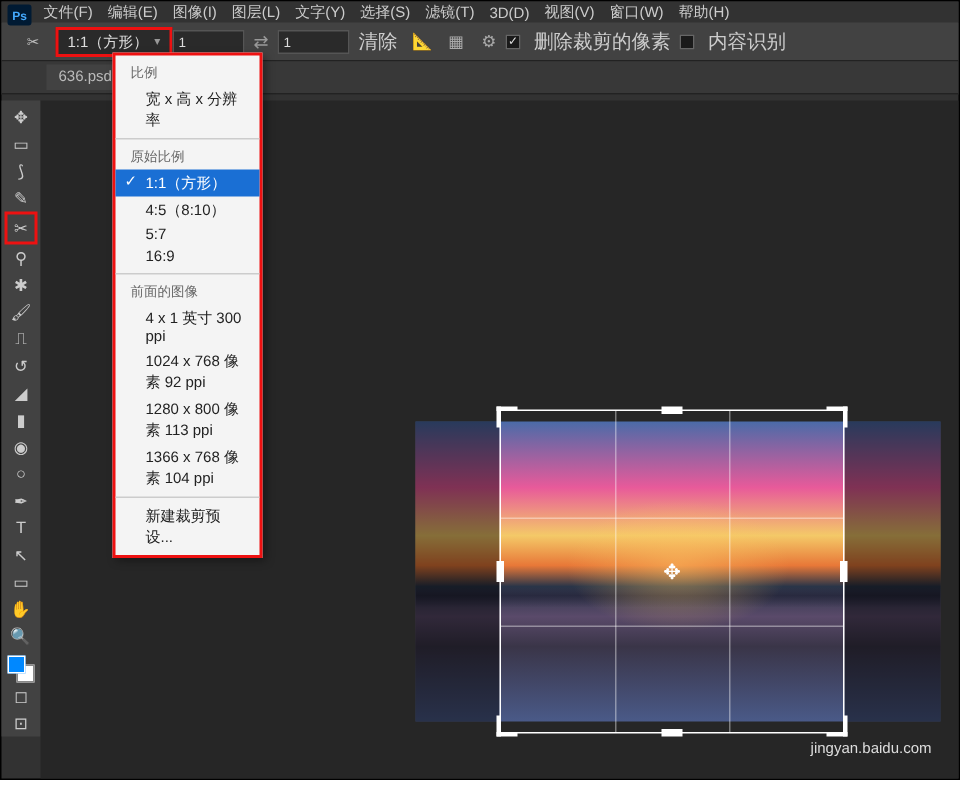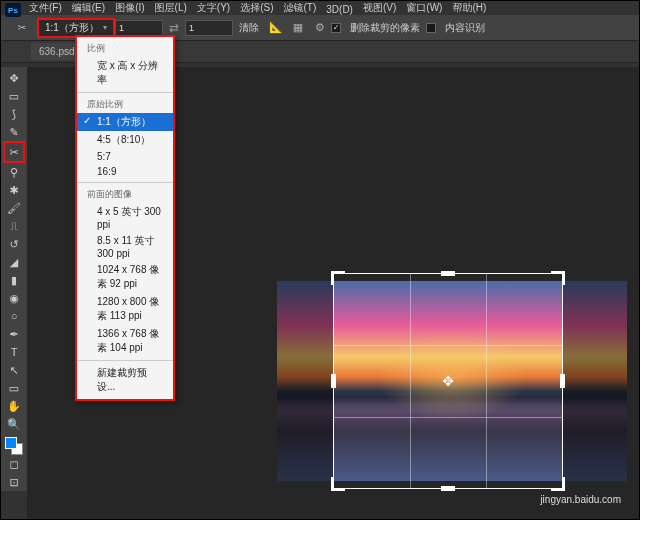--- a/index.html
+++ b/index.html
@@ -6,21 +6,21 @@
 body{background:#fff;width:650px;height:534px;overflow:hidden;position:relative}
 .app{background:#323232;width:640px;height:520px;position:relative;border:1px solid #000}
 .menubar{height:14px;background:#323232;display:flex;align-items:flex-end;padding-left:28px;font-size:10px;color:#ccc}
 .menubar span{margin-right:10px;cursor:pointer}
 .optbar{height:26px;background:#424242;display:flex;align-items:center;padding-left:6px;font-size:10px;color:#ddd;border-bottom:1px solid #222}
 .optbar .home{width:14px;height:14px;margin:0 8px;display:flex;align-items:center;justify-content:center;color:#bbb}
 .ratio-dd{background:#2a2a2a;border:2px solid #e11;padding:1px 6px;font-size:10px;color:#ddd;display:flex;align-items:center;gap:4px;min-width:70px}
 .ratio-dd .chev{font-size:8px;color:#999}
 .optbar .swap{margin:0 6px;color:#999;font-size:12px}
 .optbar .field{background:#2a2a2a;border:1px solid #555;width:48px;height:16px;color:#ddd;font-size:9px;padding-left:3px}
-.optbar .txt{margin:0 6px;color:#ccc;font-size:10px}
+.optbar .txt{margin:0 6px;color:#ccc;font-size:13px}
 .optbar .icn{width:16px;height:16px;margin:0 3px;color:#aaa;display:flex;align-items:center;justify-content:center;font-size:11px}
 .optbar .chk{width:10px;height:10px;background:#1a1a1a;border:1px solid #666;margin-right:3px;display:inline-flex;align-items:center;justify-content:center;font-size:8px;color:#ddd}
 .tabbar{height:22px;background:#383838;display:flex;align-items:center;padding-left:30px;font-size:10px;color:#bbb;border-bottom:1px solid #222}
 .tabbar .tab{padding:3px 8px;background:#424242}
 .tabbar .x{margin-left:8px;color:#888;font-size:9px}
 .toolcol{position:absolute;left:0;top:66px;width:26px;background:#424242;display:flex;flex-direction:column;align-items:center;padding-top:2px}
 .toolcol .t{width:22px;height:18px;display:flex;align-items:center;justify-content:center;color:#ccc;font-size:11px;cursor:pointer}
 .toolcol .t.crop{border:2px solid #e11;height:22px}
 .toolcol .sw{width:18px;height:18px;position:relative;margin-top:4px}
 .toolcol .sw .f{width:12px;height:12px;background:#08f;border:1px solid #fff;position:absolute;top:0;left:0}
@@ -158,22 +158,21 @@
 </div>
 <div class="sec">
 <div class="hd">原始比例</div>
 <div class="it sel">1:1（方形）</div>
 <div class="it">4:5（8:10）</div>
 <div class="it">5:7</div>
 <div class="it">16:9</div>
 </div>
 <div class="sec">
 <div class="hd">前面的图像</div>
-<div class="it">4 x 5 英寸 300 ppi</div>
-<div class="it">8.5 x 11 英寸 300 ppi</div>
+<div class="it">4 x 1 英寸 300 ppi</div>
 <div class="it">1024 x 768 像素 92 ppi</div>
 <div class="it">1280 x 800 像素 113 ppi</div>
 <div class="it">1366 x 768 像素 104 ppi</div>
 </div>
 <div class="sec">
 <div class="it">新建裁剪预设...</div>
 </div>
 </div>
 
 <div class="wm">

